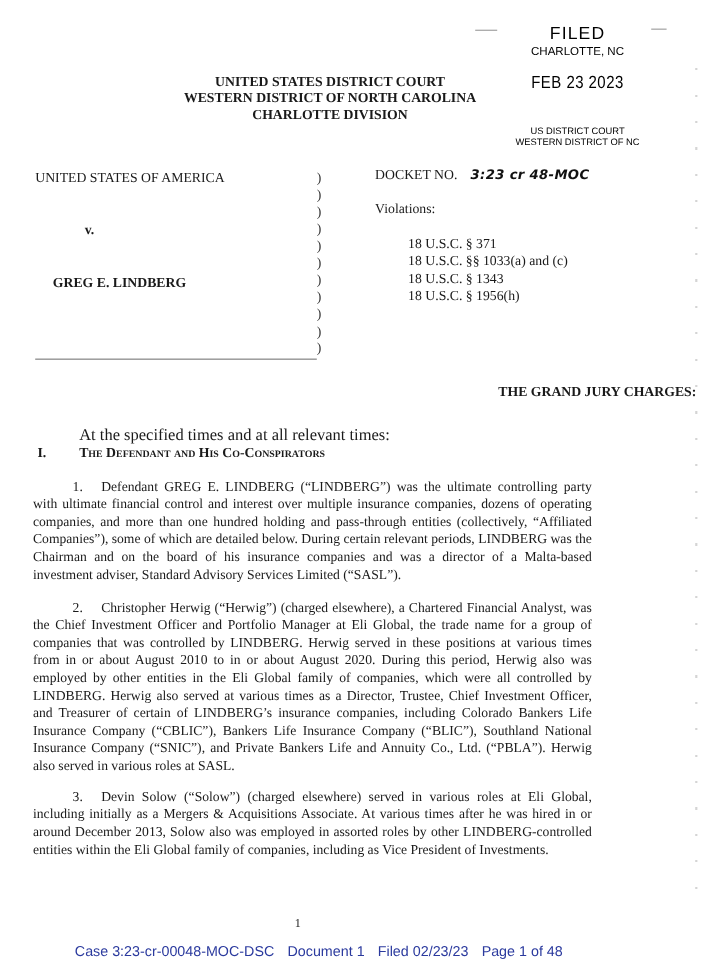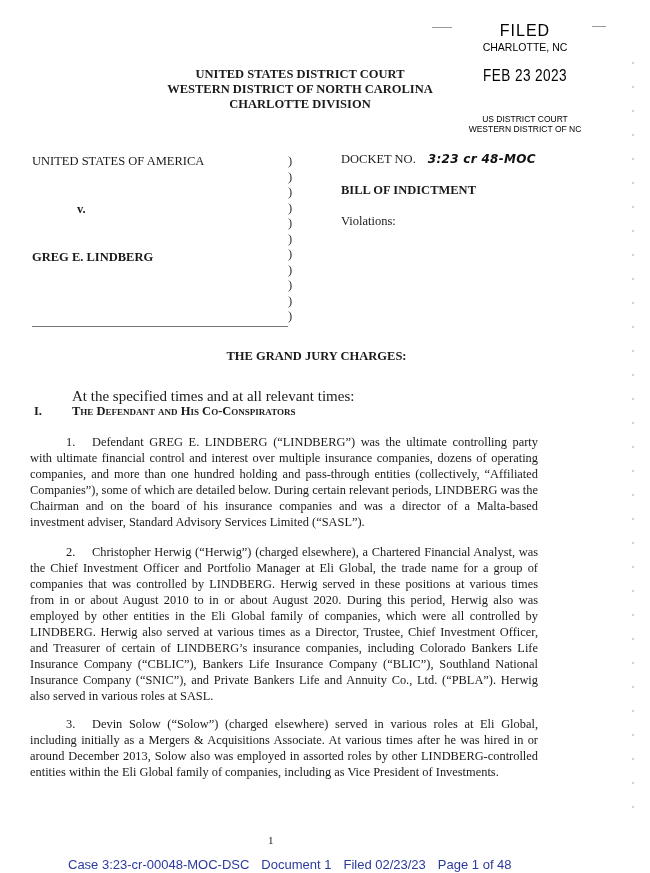--- a/index.html
+++ b/index.html
@@ -16,31 +16,31 @@
     .stamp .date { font-size: 16px; margin-top: 14px; letter-spacing: 0.5px; transform: scaleX(0.85); }
     .stamp .court { font-size: 8.5px; margin-top: 29px; line-height: 10px; }
     .stamp-mark { position: absolute; height: 1px; background: #999; }
     
     .court-header { position: absolute; left: 145px; top: 67px; width: 310px; text-align: center;
       font-weight: bold; font-size: 12.5px; line-height: 15px; }
     
     .caption-left { position: absolute; left: 32px; top: 154px; font-size: 12.5px; }
     .caption-left .usa { position: absolute; left: 0; top: 0; white-space: nowrap; }
     .caption-left .vs { position: absolute; left: 45px; top: 48px; font-weight: bold; }
-    .caption-left .def { position: absolute; left: 0; top: 96px; font-weight: bold; white-space: nowrap; }
+    .caption-left .def { position: absolute; left: 16px; top: 96px; font-weight: bold; white-space: nowrap; }
     .caption-rule { position: absolute; left: 32px; top: 326px; width: 256px; height: 1px; background: #777; }
     .parens { position: absolute; left: 288px; top: 154px; font-size: 12.5px; line-height: 15.5px; color: #333; }
     .caption-right { position: absolute; left: 341px; top: 152px; font-size: 12.5px; width: 290px; }
     .docket { white-space: nowrap; }
     .docket .hand { font-family: "DejaVu Sans", sans-serif; font-size: 12px; color: #111; margin-left: 12px; font-style: italic; font-weight: bold; letter-spacing: 0.3px; }
     .bill { font-weight: bold; margin-top: 16px; }
     .violations-label { margin-top: 16px; font-family: Liberation Serif, serif; }
     .violations { margin-top: 15px; margin-left: 30px; line-height: 16px; }
     
-    .center-head { position: absolute; left: 0; width: 633px; top: 349px; text-align: center; font-weight: bold; font-size: 12.5px; }
+    .center-head { position: absolute; left: 0; width: 633px; top: 349px; text-align: right; font-weight: bold; font-size: 12.5px; }
     .intro { position: absolute; left: 72px; top: 388px; font-size: 15px; }
     .section { position: absolute; left: 34px; top: 404px; font-size: 12.5px; font-weight: bold; }
     .section .num { display: inline-block; width: 38px; }
     .section .title { font-variant: small-caps; }
     .para { position: absolute; left: 30px; width: 508px; font-size: 12.4px; line-height: 16px; text-align: justify; }
     .para .pnum { display: inline-block; width: 62px; padding-left: 36px; box-sizing: border-box; }
     .p1 { top: 434px; }
     .p2 { top: 544px; }
     .p3 { top: 716px; }
     .page-num { position: absolute; left: 268px; top: 834px; font-size: 11px; color: #222; }
@@ -88,22 +88,27 @@
 )
 )
 )
 )
 )</div>
 
   <div class="caption-right">
     <div class="docket">
       <span>DOCKET NO.</span><span class="hand">3:23 cr 48-MOC</span>
     </div>
-    <div class="bill">BILL OF INDICTMENT</div>
     <div class="violations-label">Violations:</div>
+    <div class="violations">
+      <div>18 U.S.C. § 371</div>
+      <div>18 U.S.C. §§ 1033(a) and (c)</div>
+      <div>18 U.S.C. § 1343</div>
+      <div>18 U.S.C. § 1956(h)</div>
+    </div>
   </div>
 
   <div class="center-head">THE GRAND JURY CHARGES:</div>
   <div class="intro">At the specified times and at all relevant times:</div>
   <div class="section">
     <span class="num">I.</span><span class="title">The Defendant and His Co-Conspirators</span>
   </div>
 
   <div class="para p1">
     <span class="pnum">1.</span><span>Defendant GREG E. LINDBERG (“LINDBERG”) was the ultimate controlling party with ultimate financial control and interest over multiple insurance companies, dozens of operating companies, and more than one hundred holding and pass-through entities (collectively, “Affiliated Companies”), some of which are detailed below. During certain relevant periods, LINDBERG was the Chairman and on the board of his insurance companies and was a director of a Malta-based investment adviser, Standard Advisory Services Limited (“SASL”).</span>

